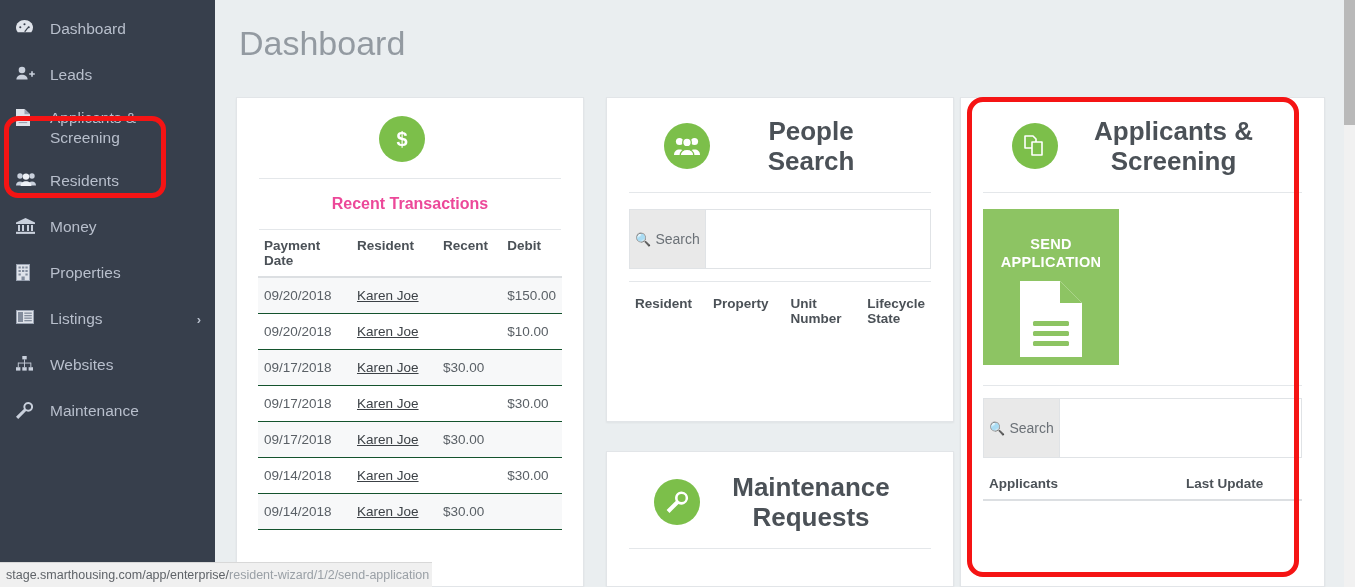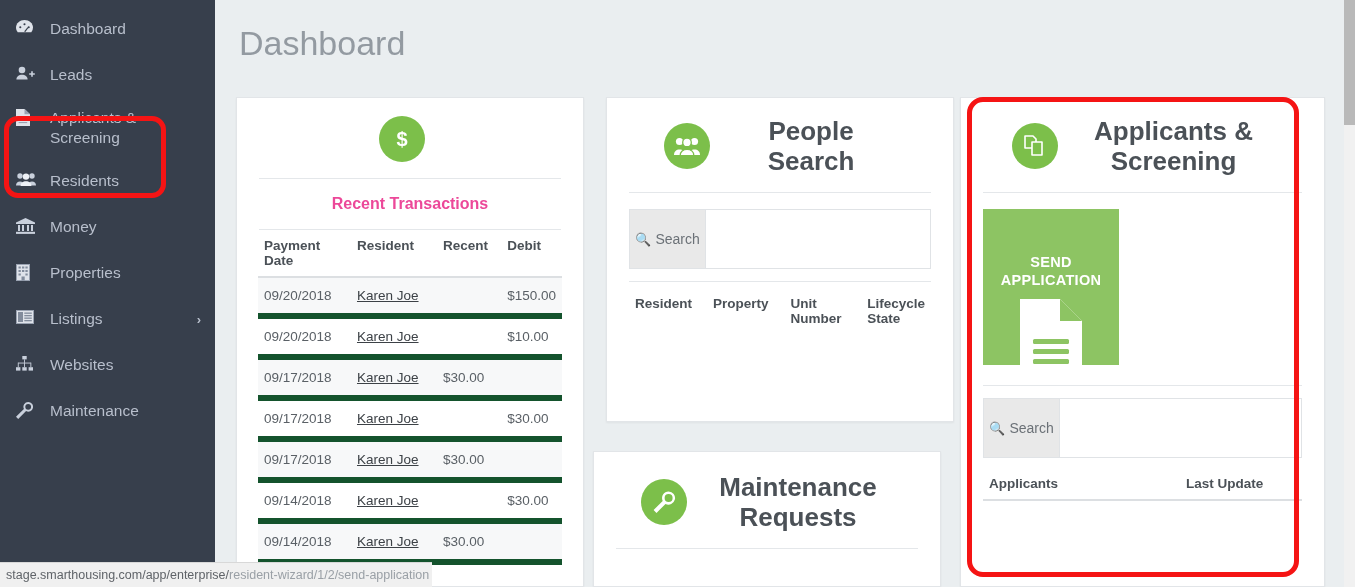--- a/index.html
+++ b/index.html
@@ -94,32 +94,32 @@
 
   
   table{border-collapse:collapse;width:100%;font-size:13.5px;}
   th{
     text-align:left;font-weight:bold;color:#4b5157;
     padding:8px 6px;vertical-align:top;font-size:13.5px;
     border-bottom:2px solid #dcdfe2;
   }
   td{
     padding:10px 6px;color:#5a6066;font-size:13.5px;
-    border-bottom:6px solid #14532d;
+    border-bottom:1px solid #14532d;
   }
   tbody tr:nth-child(odd){background:#f7f8f9;}
   td.num{text-align:left;}
   a.reslink{color:#3c4146;text-decoration:underline;cursor:pointer;}
 
   
   .send-tile{
     width:136px;height:156px;background:#8dc463;
     margin:16px 0 0 22px;
     display:flex;flex-direction:column;align-items:center;
-    justify-content:flex-start;padding-top:44px;box-sizing:border-box;
+    justify-content:flex-start;padding-top:26px;box-sizing:border-box;
     cursor:pointer;
   }
   .send-tile .st-label{
     color:#ffffff;font-size:14.5px;font-weight:bold;
     text-align:center;line-height:18px;letter-spacing:.3px;
   }
   .send-tile .st-doc{margin-top:10px;}
 
   
   #card-highlight{
@@ -393,21 +393,21 @@
           <th style="width:72px;border-bottom:none;">Property</th>
           <th style="width:74px;border-bottom:none;margin-left:37px;">Unit Number</th>
           <th style="border-bottom:none;">Lifecycle State</th>
         </tr>
           </thead>
         <tbody></tbody>
       </table>
     </div>
   </div>
 
-  <div class="card" style="left:378px;top:451px;width:348px;height:136px;">
+  <div class="card" style="left:391px;top:451px;width:348px;height:136px;">
     <div class="card-head" style="padding-top:20px;">
       <span class="circ">
         <svg width="24" height="24" viewBox="0 0 24 24">
             <path d="M16.6 1.4a6.6 6.6 0 0 0-5.9 9.5L1.6 20l2.9 2.9 9-9a6.6 6.6 0 1 0 3.1-12.5zm0 2.6a4 4 0 1 1 0 8 4 4 0 0 1 0-8z" fill="#ffffff"></path>
           </svg>
       </span>
       <span class="card-title" style="max-width:190px;">Maintenance Requests</span>
     </div>
     <div class="divider"></div>
   </div>

